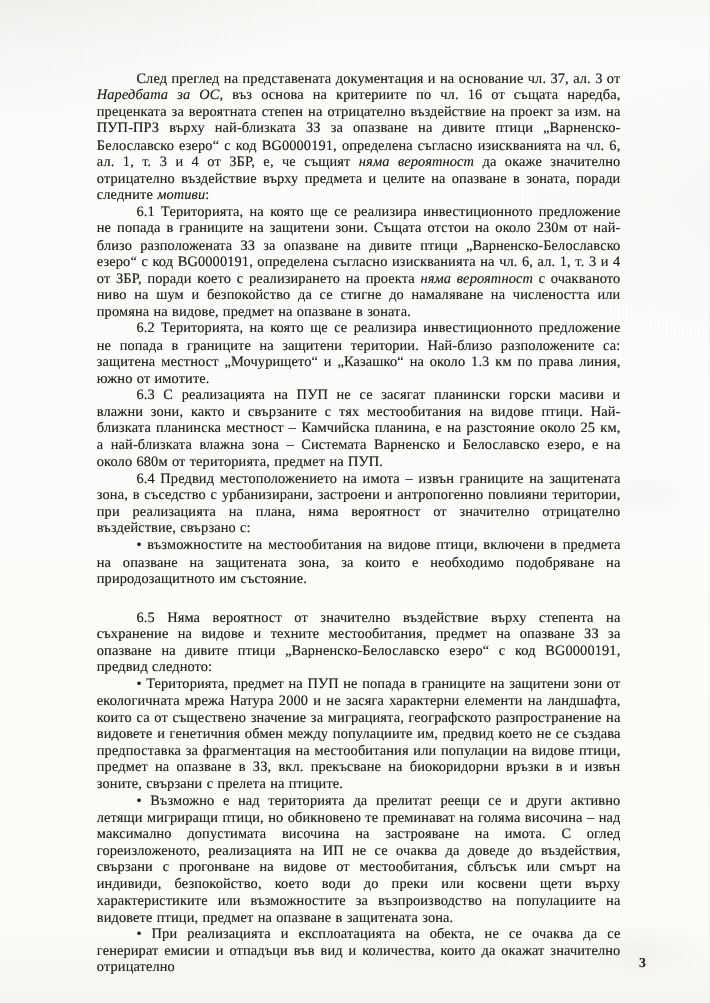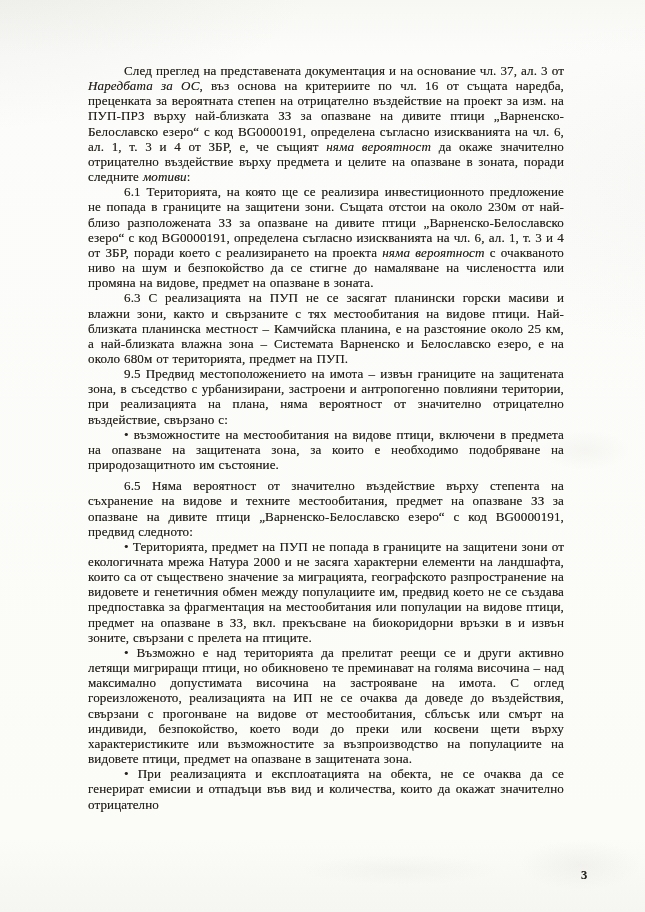--- a/index.html
+++ b/index.html
@@ -44,21 +44,21 @@
     text-align: justify;
     letter-spacing: 0.1px;
     word-spacing: 0.5px;
     text-shadow: 0 0 0.55px rgba(45,40,32,0.55);
   }
   .textblock p.para {
     margin: 0;
     text-indent: 36px;
   }
   .textblock p.para.space-before {
-    margin-top: 6px;
+    margin-top: 20px;
   }
   .run { font-style: normal; }
   .run.italic { font-style: italic; }
 
   .page-number {
     position: absolute;
     left: 581px;
     top: 868px;
     font-size: 12.5px;
     font-weight: bold;
@@ -70,22 +70,23 @@
 <body>
 
 <div class="page">
   <div class="smudge s1"></div>
   <div class="smudge s2"></div>
   <div class="smudge s3"></div>
 
   <div class="textblock">
       <p class="para"><span class="run">След преглед на представената документация и на основание чл. 37, ал. 3 от </span><span class="run italic">Наредбата за ОС</span><span class="run">, въз основа на критериите по чл. 16 от същата наредба, преценката за вероятната степен на отрицателно въздействие на проект за изм. на ПУП-ПРЗ върху най-близката ЗЗ за опазване на дивите птици „Варненско-Белославско езеро“ с код BG0000191, определена съгласно изискванията на чл. 6, ал. 1, т. 3 и 4 от ЗБР, е, че същият </span><span class="run italic">няма вероятност</span><span class="run"> да окаже значително отрицателно въздействие върху предмета и целите на опазване в зоната, поради следните </span><span class="run italic">мотиви</span><span class="run">:</span></p>
       <p class="para"><span class="run">6.1 Територията, на която ще се реализира инвестиционното предложение не попада в границите на защитени зони. Същата отстои на около 230м от най-близо разположената ЗЗ за опазване на дивите птици „Варненско-Белославско езеро“ с код BG0000191, определена съгласно изискванията на чл. 6, ал. 1, т. 3 и 4 от ЗБР, поради което с реализирането на проекта </span><span class="run italic">няма вероятност</span><span class="run"> с очакваното ниво на шум и безпокойство да се стигне до намаляване на числеността или промяна на видове, предмет на опазване в зоната.</span></p>
+      <p class="para"><span class="run">6.2 Територията, на която ще се реализира инвестиционното предложение не попада в границите на защитени територии. Най-близо разположените са: защитена местност „Мочурището“ и „Казашко“ на около 1.3 км по права линия, южно от имотите.</span></p>
       <p class="para"><span class="run">6.3 С реализацията на ПУП не се засягат планински горски масиви и влажни зони, както и свързаните с тях местообитания на видове птици. Най-близката планинска местност – Камчийска планина, е на разстояние около 25 км, а най-близката влажна зона – Системата Варненско и Белославско езеро, е на около 680м от територията, предмет на ПУП.</span></p>
-      <p class="para"><span class="run">9.5 Предвид местоположението на имота – извън границите на защитената зона, в съседство с урбанизирани, застроени и антропогенно повлияни територии, при реализацията на плана, няма вероятност от значително отрицателно въздействие, свързано с:</span></p>
+      <p class="para"><span class="run">6.4 Предвид местоположението на имота – извън границите на защитената зона, в съседство с урбанизирани, застроени и антропогенно повлияни територии, при реализацията на плана, няма вероятност от значително отрицателно въздействие, свързано с:</span></p>
       <p class="para"><span class="run">• възможностите на местообитания на видове птици, включени в предмета на опазване на защитената зона, за които е необходимо подобряване на природозащитното им състояние.</span></p>
       <p class="para space-before"><span class="run">6.5 Няма вероятност от значително въздействие върху степента на съхранение на видове и техните местообитания, предмет на опазване ЗЗ за опазване на дивите птици „Варненско-Белославско езеро“ с код BG0000191, предвид следното:</span></p>
       <p class="para"><span class="run">• Територията, предмет на ПУП не попада в границите на защитени зони от екологичната мрежа Натура 2000 и не засяга характерни елементи на ландшафта, които са от съществено значение за миграцията, географското разпространение на видовете и генетичния обмен между популациите им, предвид което не се създава предпоставка за фрагментация на местообитания или популации на видове птици, предмет на опазване в ЗЗ, вкл. прекъсване на биокоридорни връзки в и извън зоните, свързани с прелета на птиците.</span></p>
       <p class="para"><span class="run">• Възможно е над територията да прелитат реещи се и други активно летящи мигриращи птици, но обикновено те преминават на голяма височина – над максимално допустимата височина на застрояване на имота. С оглед гореизложеното, реализацията на ИП не се очаква да доведе до въздействия, свързани с прогонване на видове от местообитания, сблъсък или смърт на индивиди, безпокойство, което води до преки или косвени щети върху характеристиките или възможностите за възпроизводство на популациите на видовете птици, предмет на опазване в защитената зона.</span></p>
       <p class="para"><span class="run">• При реализацията и експлоатацията на обекта, не се очаква да се генерират емисии и отпадъци във вид и количества, които да окажат значително отрицателно</span></p>
     </div>
 
   <div class="page-number">3</div>
 </div>
 

